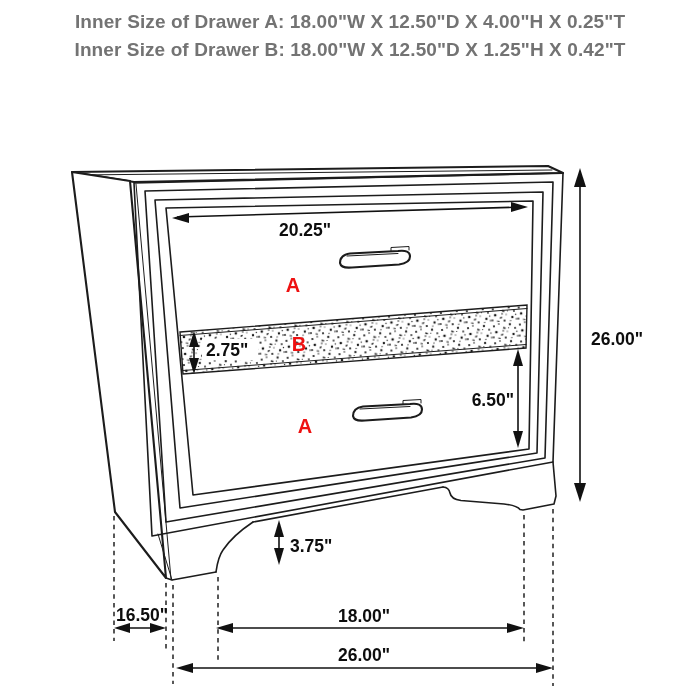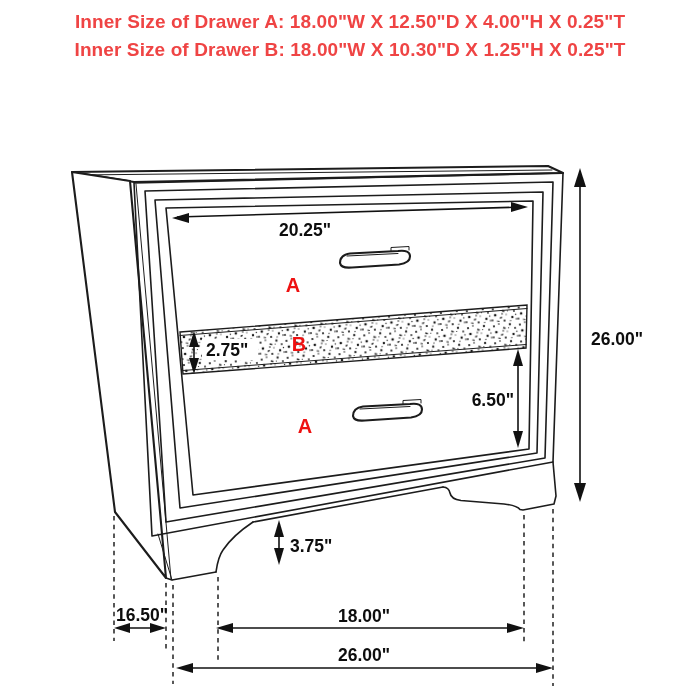--- a/index.html
+++ b/index.html
@@ -13,21 +13,21 @@
   }
   .header {
     position: absolute;
     top: 8px;
     left: 0;
     width: 700px;
     text-align: center;
     font-weight: bold;
     font-size: 19px;
     line-height: 28px;
-    color: #ef4444;
+    color: #737373;
     letter-spacing: 0.1px;
   }
   .stage {
     position: absolute;
     top: 0;
     left: 0;
   }
   .ln  { fill: none; stroke: #1c1c1c; stroke-width: 1.6; stroke-linejoin: round; stroke-linecap: round; }
   .ln2 { fill: #ffffff; stroke: #1c1c1c; stroke-width: 2.1; stroke-linejoin: round; }
   .thin{ fill: none; stroke: #1c1c1c; stroke-width: 1; stroke-linecap: round; }
@@ -36,21 +36,21 @@
   .dimhd { fill: #111111; stroke: none; }
   .dash  { stroke: #111111; stroke-width: 1.4; stroke-dasharray: 4.5 4.2; fill: none; }
   text.dimt { font-weight: bold; font-size: 17.5px; fill: #0d0d0d; font-family: "Liberation Sans", sans-serif; }
   text.redt { font-weight: bold; font-size: 20px; fill: #ee1111; font-family: "Liberation Sans", sans-serif; }
 </style>
 </head>
 <body>
 
 <div class="header">
   <div>Inner Size of Drawer A: 18.00"W X 12.50"D X 4.00"H X 0.25"T</div>
-  <div>Inner Size of Drawer B: 18.00"W X 10.30"D X 1.25"H X 0.25"T</div>
+  <div>Inner Size of Drawer B: 18.00"W X 12.50"D X 1.25"H X 0.42"T</div>
 </div>
 
 <svg class="stage" width="700" height="700" viewBox="0 0 700 700">
   <defs>
     <pattern id="speckle" width="26" height="17" patternUnits="userSpaceOnUse" patternTransform="rotate(-4)">
       <circle cx="2" cy="3" r="1.1" fill="#1a1a1a"></circle>
       <circle cx="7" cy="1" r="0.8" fill="#1a1a1a"></circle>
       <rect x="11" y="4.5" width="2.6" height="1.4" fill="#1a1a1a" transform="rotate(20 12 5)"></rect>
       <circle cx="18" cy="2" r="1.2" fill="#333333"></circle>
       <circle cx="23" cy="6" r="0.9" fill="#1a1a1a"></circle>

